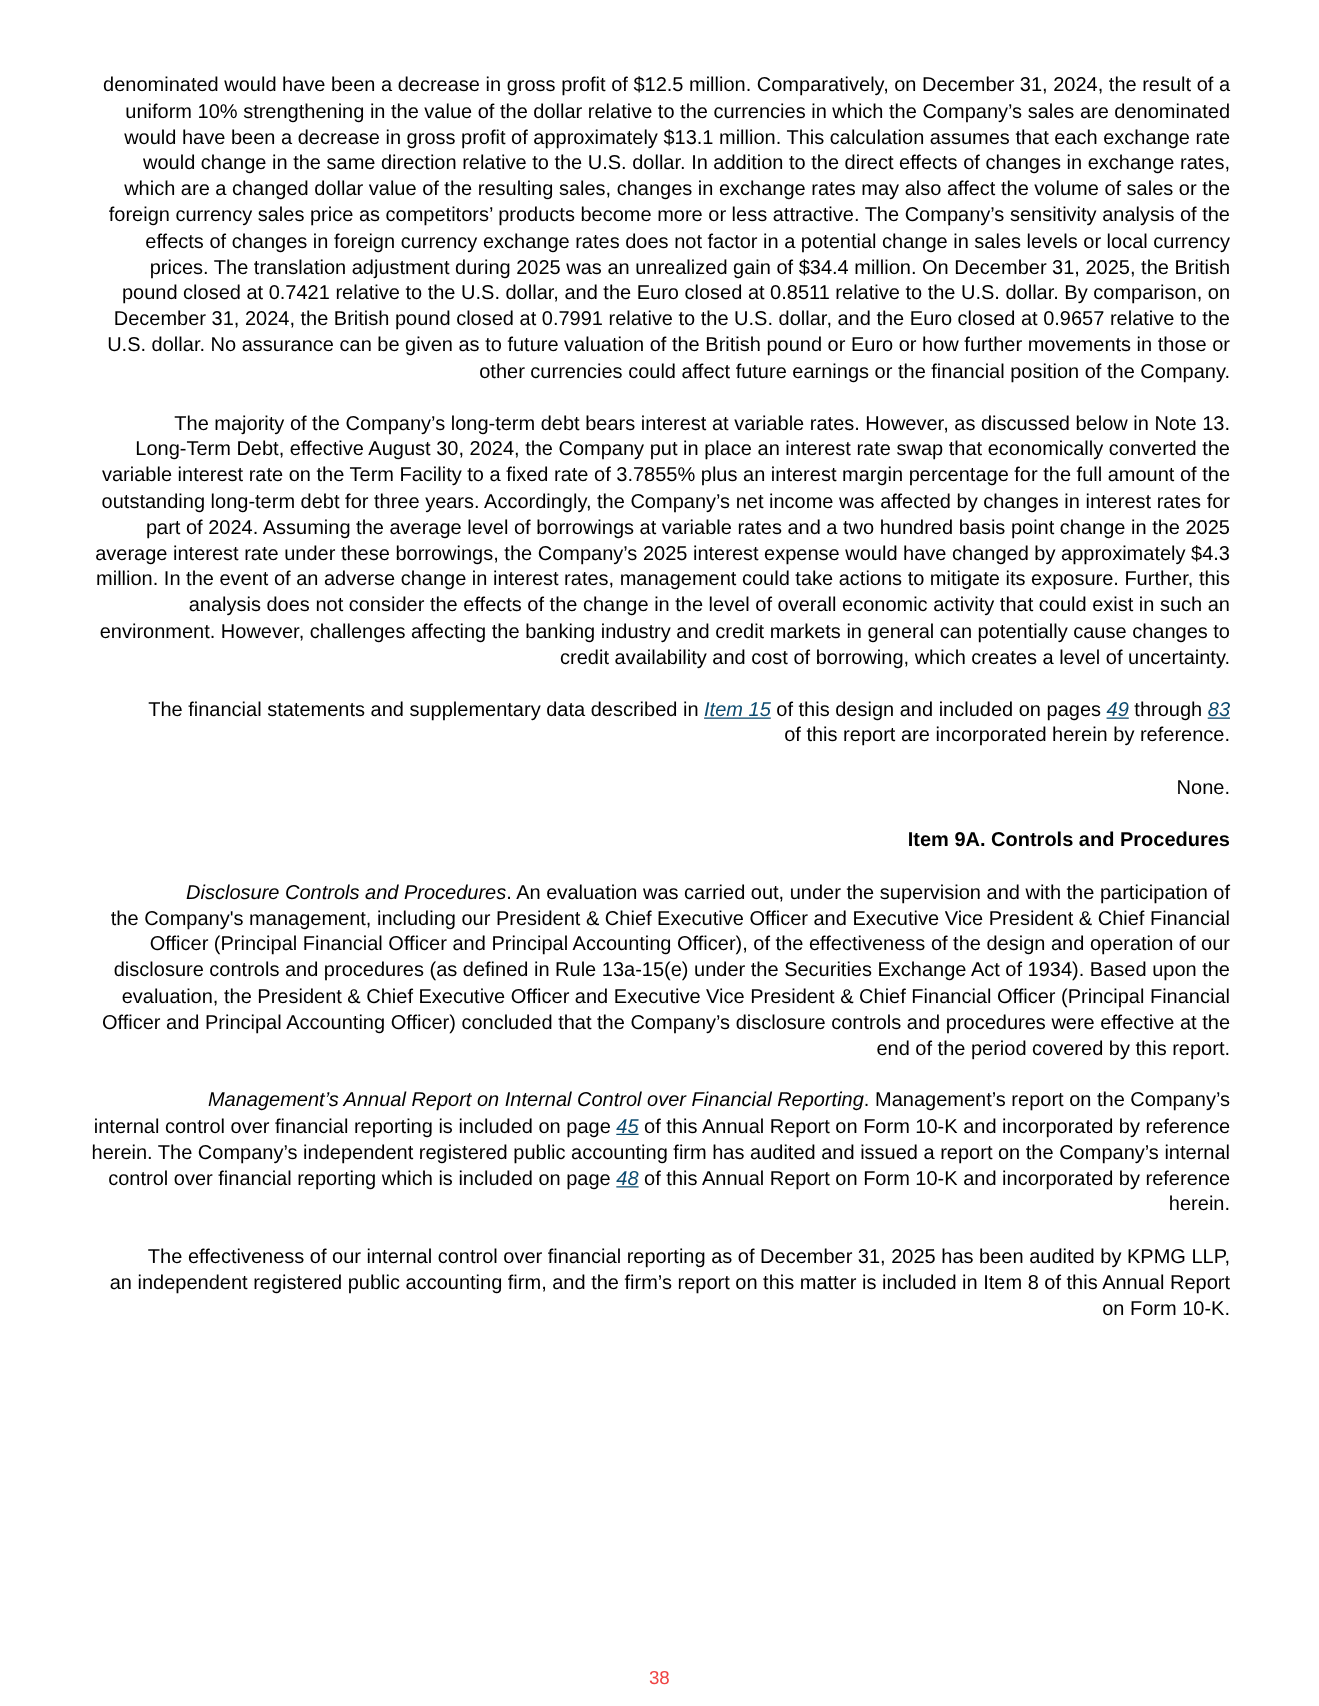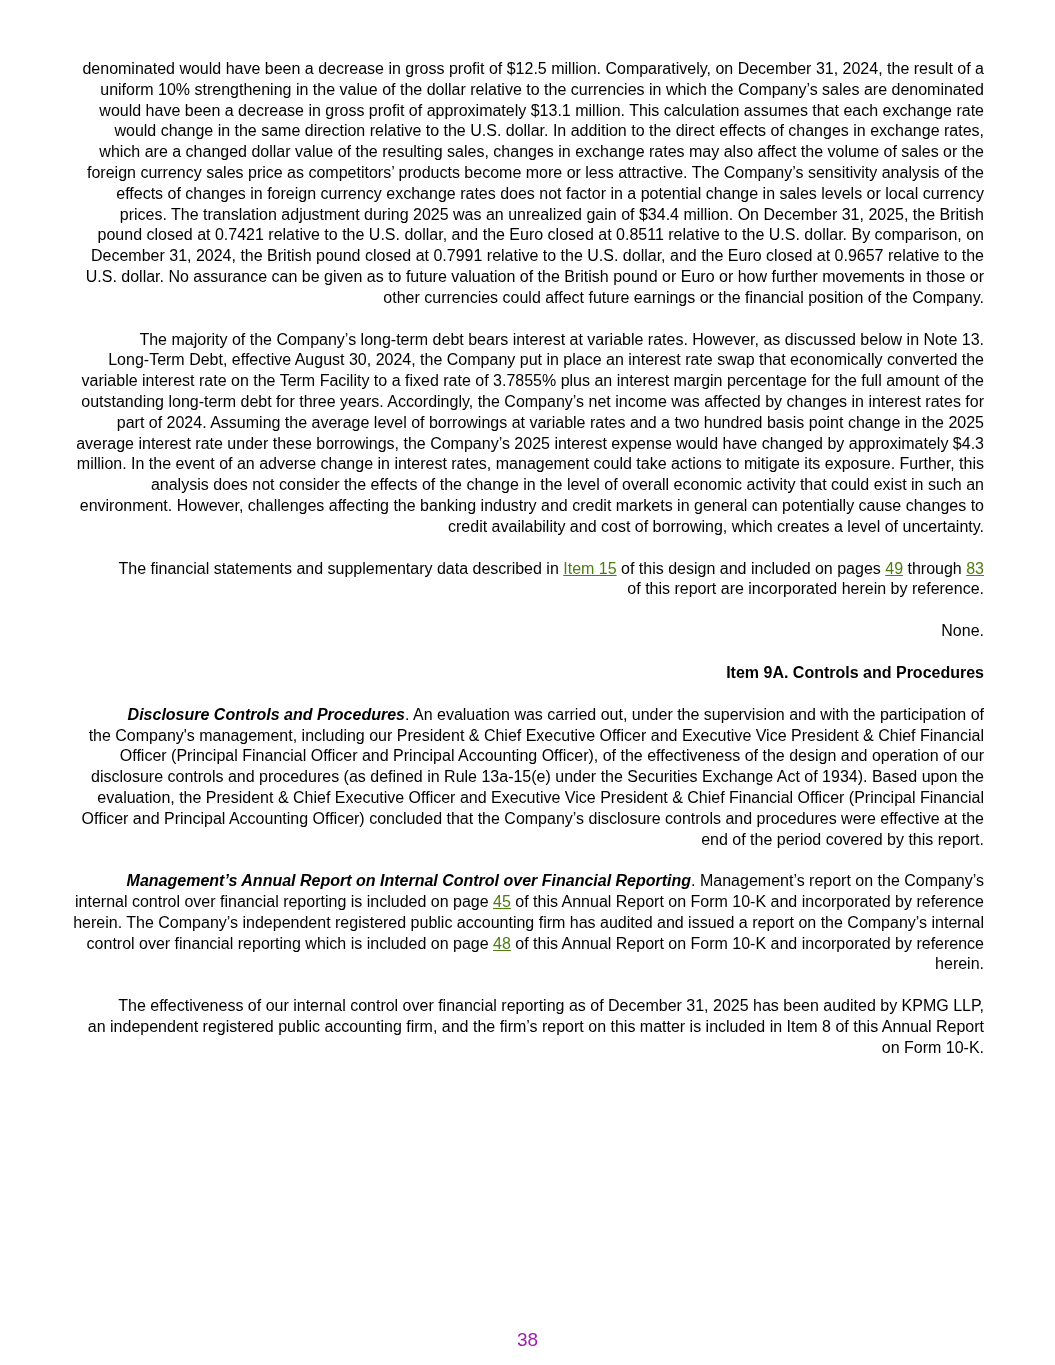--- a/index.html
+++ b/index.html
@@ -25,37 +25,38 @@
     margin: 0 0 21px 0;
     text-align: right;
   }
   .doc-body h3 {
     font-weight: bold;
   }
   .doc-body p.indent {
     text-indent: 34px;
   }
   .doc-body a {
-    color: #4d7c0f;
+    color: #0c4a6e;
     text-decoration: underline;
     cursor: pointer;
+    font-style: italic;
   }
   .doc-body .bi {
-    font-weight: bold;
+    font-weight: normal;
     font-style: italic;
     margin-left: 19px;
   }
   .page-footer {
     position: absolute;
     left: 0;
     right: 0;
     bottom: 14px;
     text-align: center;
-    font-size: 19px;
-    color: #a21caf;
+    font-size: 15px;
+    color: #ef4444;
   }
 </style>
 </head>
 <body>
 
 <div class="page">
   <div class="doc-body" id="doc-body">
       <p><span>denominated would have been a decrease in gross profit of $12.5 million. Comparatively, on December 31, 2024, the result of a uniform 10% strengthening in the value of the dollar relative to the currencies in which the Company’s sales are denominated would have been a decrease in gross profit of approximately $13.1 million. This calculation assumes that each exchange rate would change in the same direction relative to the U.S. dollar. In addition to the direct effects of changes in exchange rates, which are a changed dollar value of the resulting sales, changes in exchange rates may also affect the volume of sales or the foreign currency sales price as competitors’ products become more or less attractive. The Company’s sensitivity analysis of the effects of changes in foreign currency exchange rates does not factor in a potential change in sales levels or local currency prices. The translation adjustment during 2025 was an unrealized gain of $34.4 million. On December 31, 2025, the British pound closed at 0.7421 relative to the U.S. dollar, and the Euro closed at 0.8511 relative to the U.S. dollar. By comparison, on December 31, 2024, the British pound closed at 0.7991 relative to the U.S. dollar, and the Euro closed at 0.9657 relative to the U.S. dollar. No assurance can be given as to future valuation of the British pound or Euro or how further movements in those or other currencies could affect future earnings or the financial position of the Company.</span></p>
       <p class="indent"><span>The majority of the Company’s long-term debt bears interest at variable rates. However, as discussed below in Note 13. Long-Term Debt, effective August 30, 2024, the Company put in place an interest rate swap that economically converted the variable interest rate on the Term Facility to a fixed rate of 3.7855% plus an interest margin percentage for the full amount of the outstanding long-term debt for three years. Accordingly, the Company’s net income was affected by changes in interest rates for part of 2024. Assuming the average level of borrowings at variable rates and a two hundred basis point change in the 2025 average interest rate under these borrowings, the Company’s 2025 interest expense would have changed by approximately $4.3 million. In the event of an adverse change in interest rates, management could take actions to mitigate its exposure. Further, this analysis does not consider the effects of the change in the level of overall economic activity that could exist in such an environment. However, challenges affecting the banking industry and credit markets in general can potentially cause changes to credit availability and cost of borrowing, which creates a level of uncertainty.</span></p>
       <p class="indent"><span>The financial statements and supplementary data described in </span><a href="#">Item 15</a><span> of this design and included on pages </span><a href="#">49</a><span> through </span><a href="#">83</a><span> of this report are incorporated herein by reference.</span></p>

